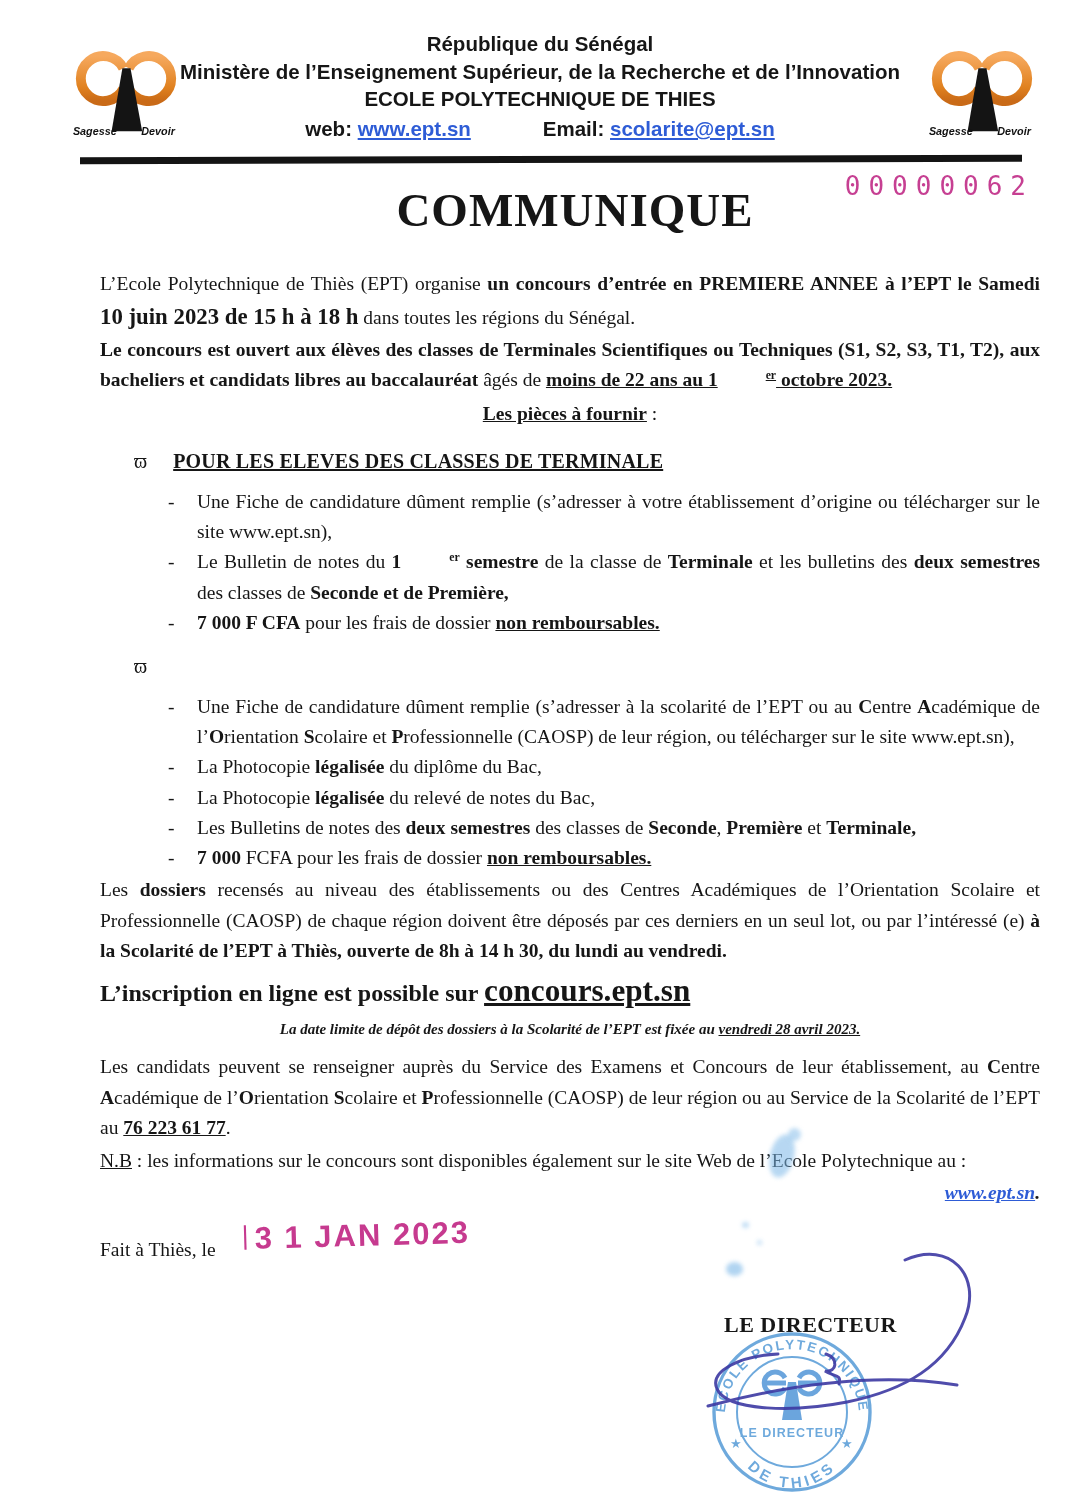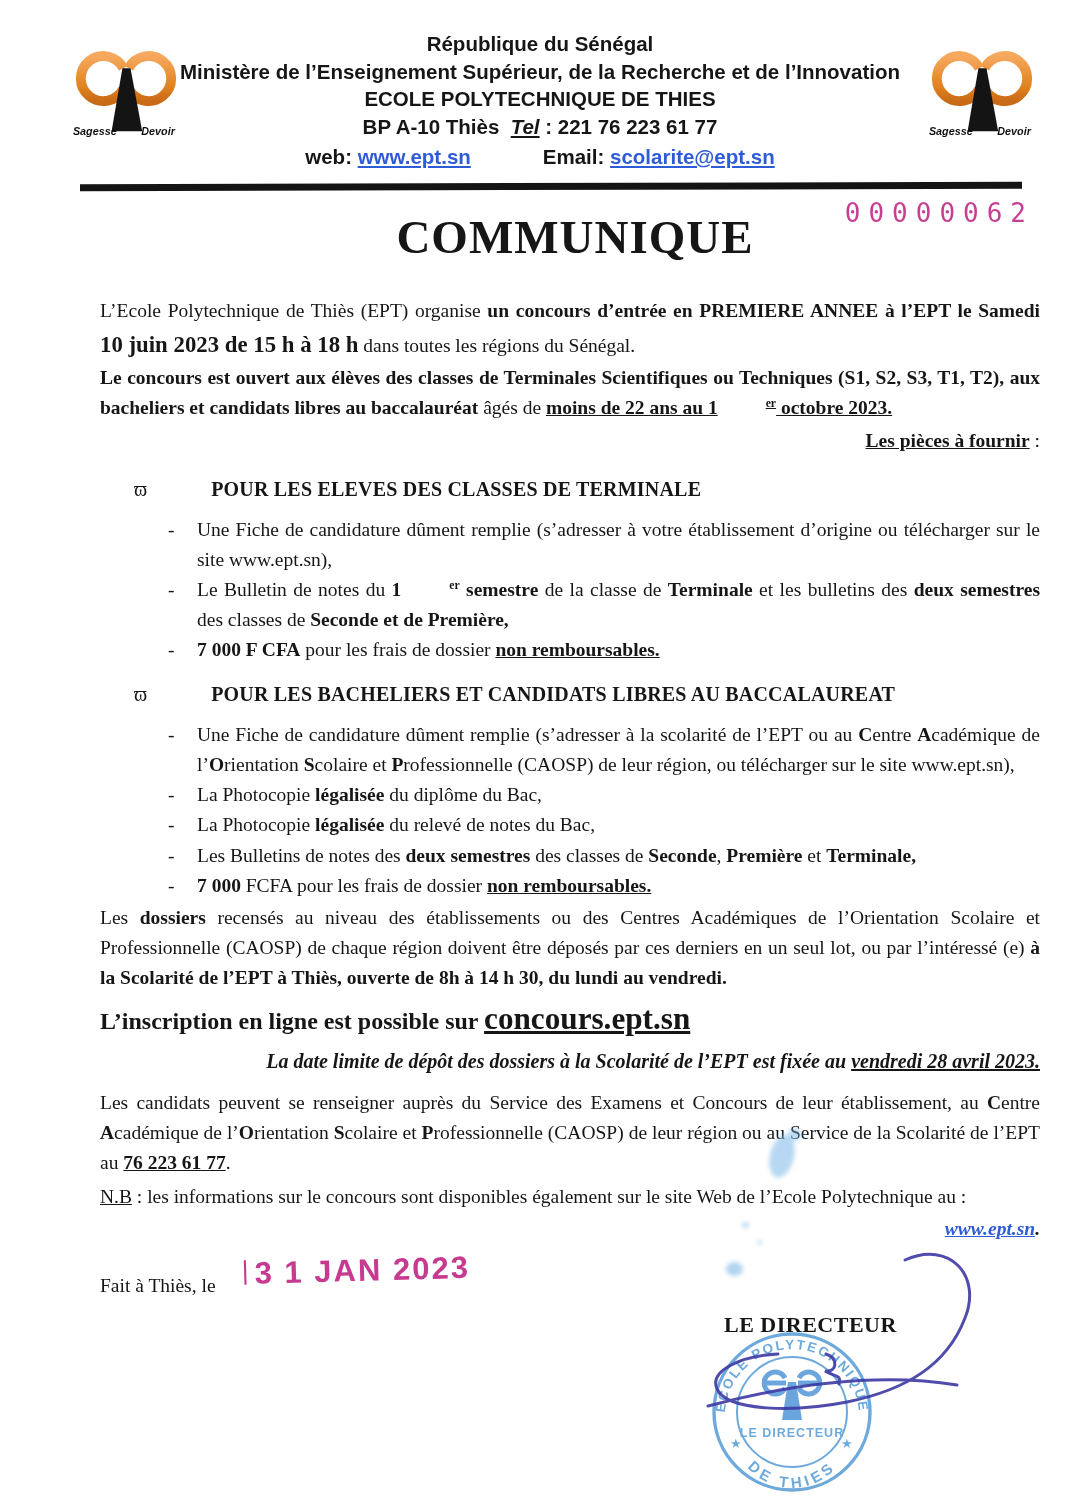--- a/index.html
+++ b/index.html
@@ -19,31 +19,31 @@
   .title{position:absolute;left:0;right:0;top:6px;text-align:center;margin-left:70px;
          font-size:47px;font-weight:700;letter-spacing:1px;}
   .stampnum{position:absolute;right:46px;top:-6px;color:#c02b87;opacity:.9;
             font-family:"DejaVu Sans Mono",monospace;font-size:26px;letter-spacing:8px;}
   
   .content{padding:20px 40px 0 100px;font-size:19.5px;line-height:1.55;text-align:justify;}
   .rich{display:block;}
   .s-b{font-weight:700;} .s-u{text-decoration:underline;} .s-i{font-style:italic;}
   .s-sup{vertical-align:super;font-size:.6em;line-height:0;padding-left:48px;}
   .s-big{font-size:1.17em;} .s-xbig{font-size:1.3em;}
-  .p1{margin:0 0 1px;} .p2{margin:0 0 3px;} .pieces{margin:0 0 17px;text-align:right;}
+  .p1{margin:0 0 1px;} .p2{margin:0 0 3px;} .pieces{margin:0 0 17px;text-align:center;}
   .sec-head{display:flex;gap:26px;margin:0 0 10px 34px;font-size:20px;font-weight:700;text-align:left;}
   .sec-head .marker{font-weight:400;text-decoration:none;}
-  .sec-head .headtxt{letter-spacing:.2px;margin-left:38px;}
+  .sec-head .headtxt{text-decoration:underline;letter-spacing:.2px;}
   .sec1-items{margin:0 0 13px 0;} .sec2-items{margin:0 0 2px 0;}
   .item{display:flex;gap:17px;margin:0 0 0 68px;}
   .item .dash{flex:none;width:12px;}
   .item .rich{flex:1;}
   .p3{margin:0;}
   .inscription{margin:2px 0 5px;font-size:24px;font-weight:700;text-align:left;line-height:1.45;}
-  .datelimite{margin:0 0 11px;font-size:20px;text-align:right;}
+  .datelimite{margin:0 0 11px;font-size:15px;text-align:center;}
   .p4{margin:0 0 3px;}
   .nb{margin:0 0 2px;text-align:left;}
   .nb-link{margin:0 0 9px;font-weight:700;text-align:right;font-style:italic;}
   .fait{display:flex;align-items:flex-end;gap:26px;margin-top:6px;text-align:left;}
   .datestamp{color:#c22a86;font-family:"Liberation Sans",sans-serif;font-weight:700;
              font-size:31px;letter-spacing:2px;transform:rotate(-1.6deg) translateY(-6px);opacity:.92;
              display:flex;align-items:center;gap:4px;}
   .datestamp .tick{font-weight:400;font-size:26px;transform:translateY(-4px);}
   
   .directeur{position:absolute;left:724px;top:1312px;font-size:22px;font-weight:700;letter-spacing:.5px;}
@@ -85,21 +85,20 @@
       <path d="M 63,57 A 25,25 0 1 0 63,34" fill="none" stroke="url(#og)" stroke-width="11"></path>
       <path d="M 62,45 H 110" stroke="url(#og)" stroke-width="10" fill="none"></path>
       <path d="M 56,34 L 65,34 L 78,104 L 44,104 Z" fill="#141414"></path>
       <text x="1" y="108" font-family="Liberation Sans, sans-serif" font-size="12" font-style="italic" font-weight="700" fill="#111">Sagesse</text>
       <text x="77" y="108" font-family="Liberation Sans, sans-serif" font-size="12" font-style="italic" font-weight="700" fill="#111">Devoir</text>
     </svg>
 
     <div class="hdr-line">République du Sénégal</div>
     <div class="hdr-line">Ministère de l’Enseignement Supérieur, de la Recherche et de l’Innovation</div>
     <div class="hdr-line">ECOLE POLYTECHNIQUE DE THIES</div>
-    <div class="hdr-line rich"><span>BP A-10 Thiès  </span><span class="s-i s-u">Tel</span><span> : 221 76 223 61 77</span></div>
     <div class="hdr-links">
       <span class="rich"><span>web: </span><span class="s-link s-u">www.ept.sn</span></span>
       <span class="rich"><span>Email: </span><span class="s-link s-u">scolarite@ept.sn</span></span>
     </div>
   </div>
 
   <div class="rule"></div>
 
   <div class="titlerow">
     <div class="title">COMMUNIQUE</div>
@@ -126,21 +125,20 @@
         <span class="rich"><span>Le Bulletin de notes du </span><span class="s-b">1</span><span class="s-b s-sup">er</span><span class="s-b"> semestre</span><span> de la classe de </span><span class="s-b">Terminale</span><span> et les bulletins des </span><span class="s-b">deux semestres</span><span> des classes de </span><span class="s-b">Seconde et de Première,</span></span>
       </div>
         <div class="item">
         <span class="dash">-</span>
         <span class="rich"><span class="s-b">7 000 F CFA</span><span> pour les frais de dossier </span><span class="s-b s-u">non remboursables.</span></span>
       </div>
       </div>
 
     <div class="sec-head">
       <span class="marker">ϖ</span>
-      <span class="headtxt">POUR LES BACHELIERS ET CANDIDATS LIBRES AU BACCALAUREAT</span>
     </div>
     <div class="sec2-items">
 
     <div class="item">
         <span class="dash">-</span>
         <span class="rich"><span>Une Fiche de candidature dûment remplie (s’adresser à la scolarité de l’EPT ou au </span><span class="s-b">C</span><span>entre </span><span class="s-b">A</span><span>cadémique de l’</span><span class="s-b">O</span><span>rientation </span><span class="s-b">S</span><span>colaire et </span><span class="s-b">P</span><span>rofessionnelle (CAOSP) de leur région, ou télécharger sur le site www.ept.sn),</span></span>
       </div>
         <div class="item">
         <span class="dash">-</span>
         <span class="rich"><span>La Photocopie </span><span class="s-b">légalisée</span><span> du diplôme du Bac,</span></span>

